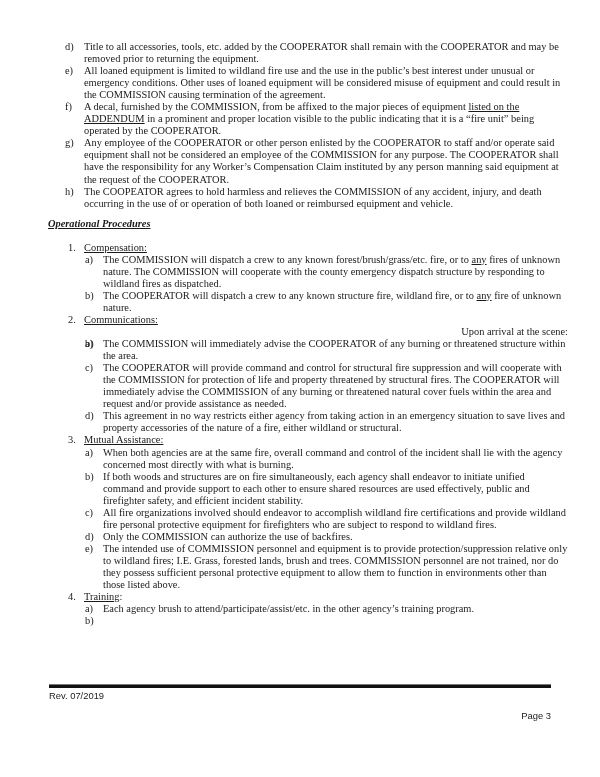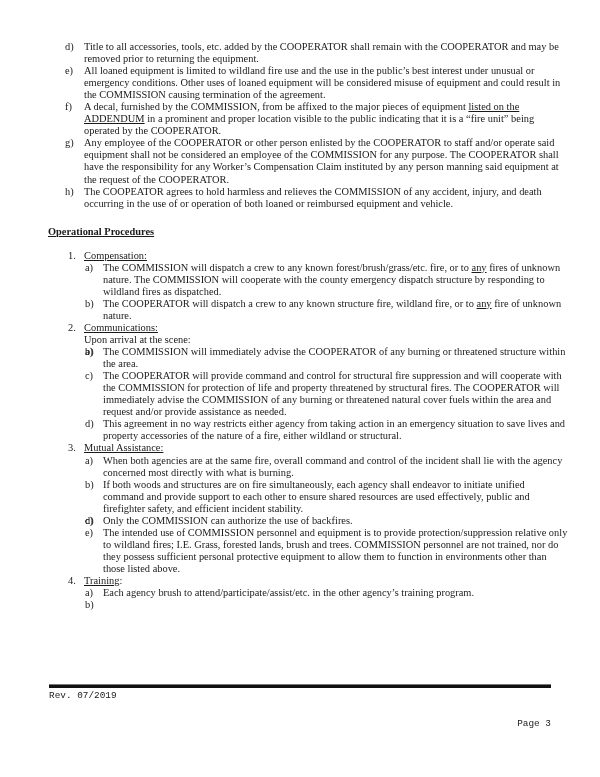--- a/index.html
+++ b/index.html
@@ -6,27 +6,27 @@
   body { width:600px; height:777px; position:relative; overflow:hidden;
          font-family:"Liberation Serif", serif; color:#1a1a1a; }
   .page { position:absolute; left:0; top:0; width:600px; height:777px; background:#fff; }
   .body-text { position:absolute; left:48px; top:41px; width:520px; font-size:10.4px; line-height:12.05px; }
   .item { position:relative; padding-left:36px; }
   .item .lbl { position:absolute; left:17px; top:0; }
   .sub { position:relative; padding-left:55px; }
   .sub .lbl { position:absolute; left:37px; top:0; }
   .num { position:relative; padding-left:36px; }
   .num .lbl { position:absolute; left:20px; top:0; }
-  .plain { padding-left:36px; }
-  .heading { font-weight:bold; text-decoration:underline; margin-top:16px; margin-bottom:12px; }
+  .plain { padding-left:36px;text-align:right; }
+  .heading { font-weight:bold; text-decoration:underline; margin-top:8px; margin-bottom:12px;font-style:italic; }
   u { text-decoration:underline; }
   .footer-rule { position:absolute; left:49px; top:685px; width:502px; height:3px; background:#111; }
   .footer-rule2 { position:absolute; left:49px; top:684px; width:502px; height:1px; background:#777; }
-  .footer { position:absolute; left:49px; top:690px; width:502px; font-family:Liberation Mono, monospace; font-size:9.4px; line-height:12px; color:#222; }
-  .footer .page-num { position:absolute; right:0; top:28px; }
+  .footer { position:absolute; left:49px; top:690px; width:502px; font-family:Liberation Sans, sans-serif; font-size:9.4px; line-height:12px; color:#222; }
+  .footer .page-num { position:absolute; right:0; top:20px; }
 </style>
 </head>
 <body>
 
 <div class="page">
   <div class="body-text">
 
     <div class="item">
       <span class="lbl">d)</span>
       <span>Title to all accessories, tools, etc. added by the COOPERATOR shall remain with the COOPERATOR and may be removed prior to returning the equipment.</span>
@@ -91,20 +91,21 @@
     <div class="sub">
       <span class="lbl">a)</span>
       <span>When both agencies are at the same fire, overall command and control of the incident shall lie with the agency concerned most directly with what is burning.</span>
     </div>
     <div class="sub">
       <span class="lbl">b)</span>
       <span>If both woods and structures are on fire simultaneously, each agency shall endeavor to initiate unified command and provide support to each other to ensure shared resources are used effectively, public and firefighter safety, and efficient incident stability.</span>
     </div>
     <div class="sub">
       <span class="lbl">c)</span>
+      <span>All fire organizations involved should endeavor to accomplish wildland fire certifications and provide wildland fire personal protective equipment for firefighters who are subject to respond to wildland fires.</span>
     </div>
     <div class="sub">
       <span class="lbl">d)</span>
       <span>Only the COMMISSION can authorize the use of backfires.</span>
     </div>
     <div class="sub">
       <span class="lbl">e)</span>
       <span>The intended use of COMMISSION personnel and equipment is to provide protection/suppression relative only to wildland fires; I.E.  Grass, forested lands, brush and trees.  COMMISSION personnel are not trained, nor do they possess sufficient personal protective equipment to allow them to function in environments other than those listed above.</span>
     </div>
 

